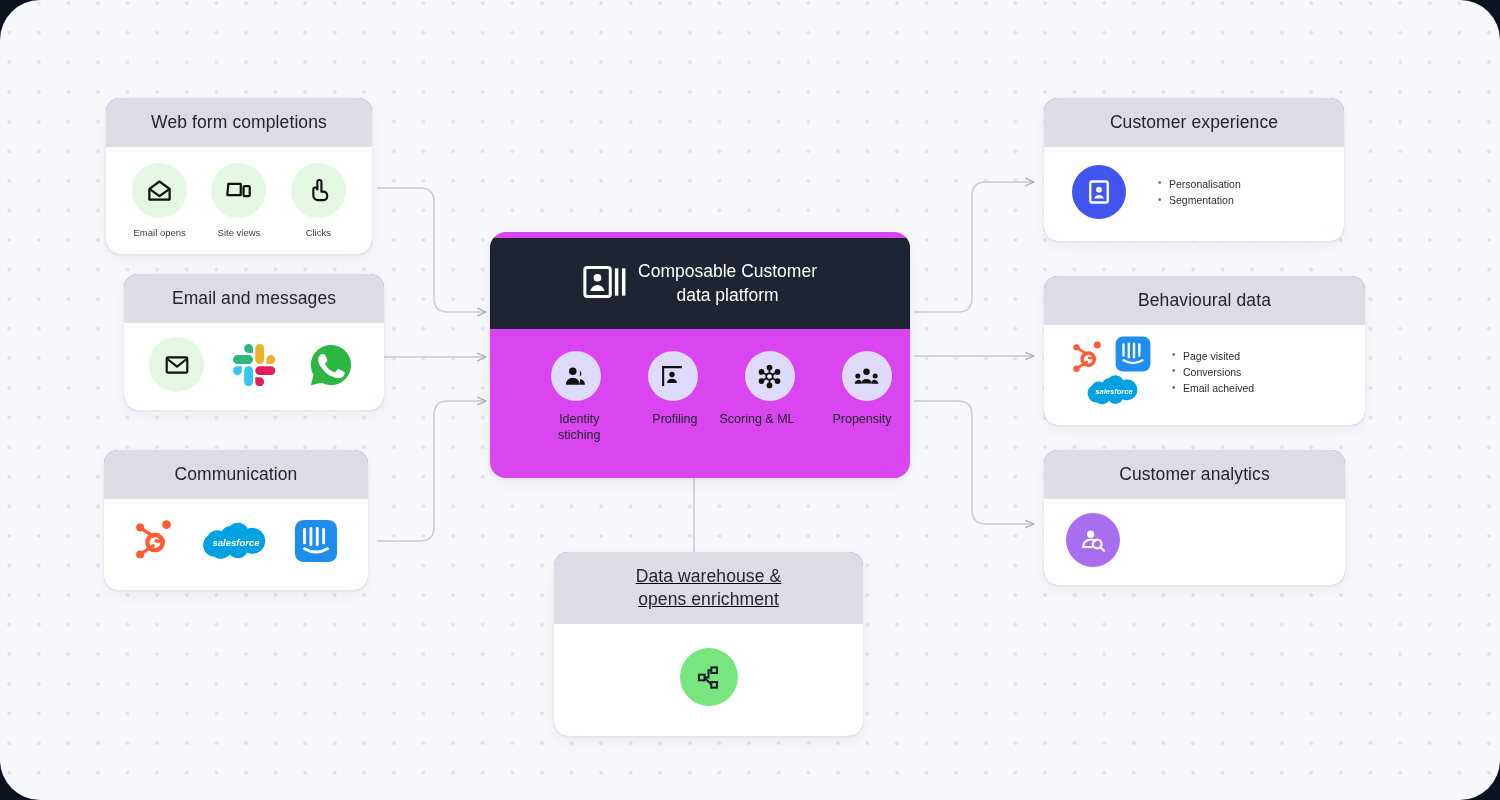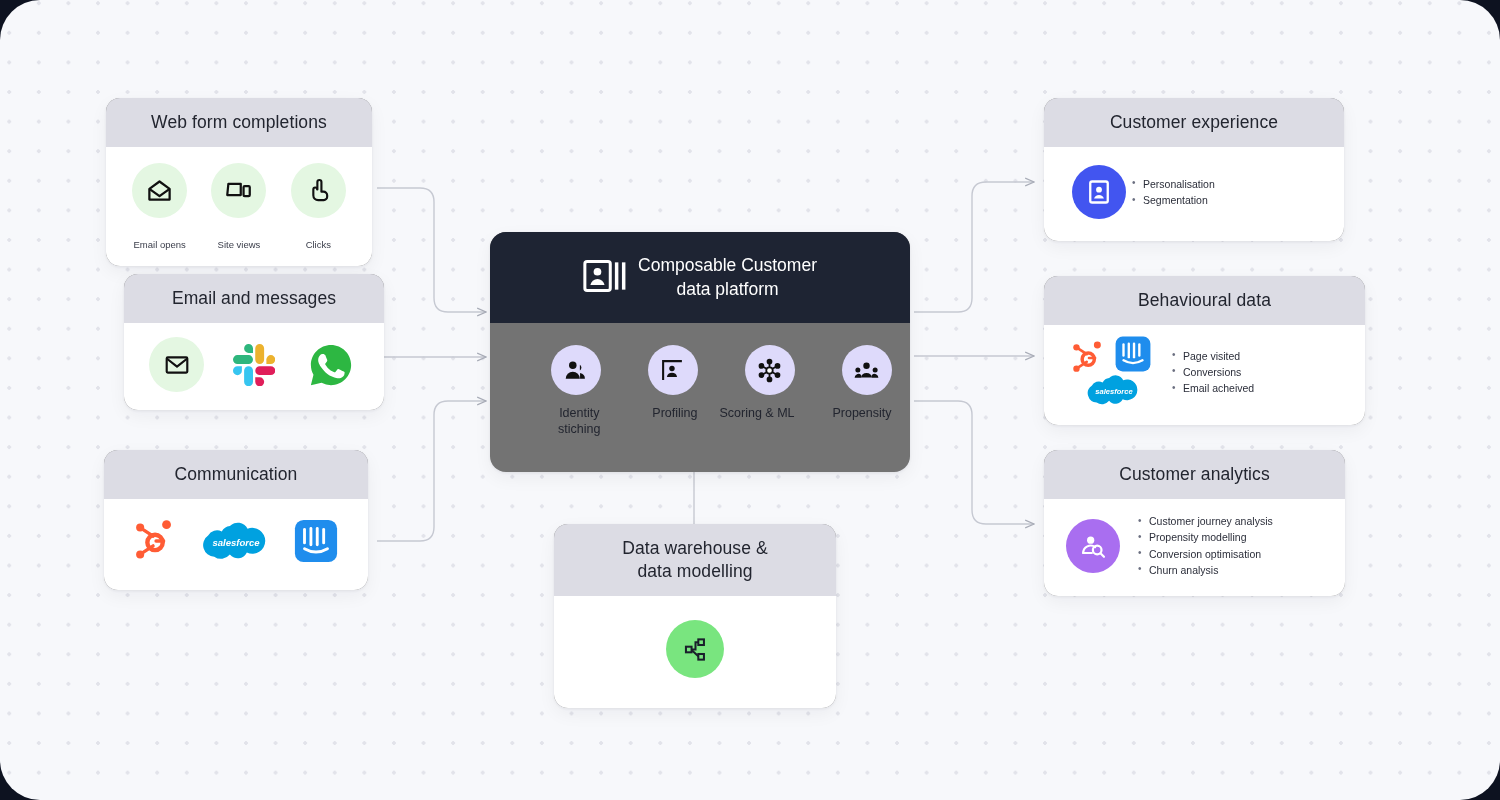--- a/index.html
+++ b/index.html
@@ -20,21 +20,21 @@
     position: absolute; inset: 0;
     background-image: radial-gradient(circle, #e2e3ea 1.6px, transparent 1.7px);
     background-size: 29.6px 29.6px;
     background-position: 24px 18px;
   }
   #wires { position: absolute; inset: 0; width: 1500px; height: 800px; }
 
   
   .card {
     position: absolute;
-    background: #737373;
+    background: #d946ef;
     border-radius: 14px;
     box-shadow: 0 1px 3px rgba(22,26,45,.07), 0 6px 18px rgba(22,26,45,.05);
     overflow: hidden;
   }
   .card-head {
     background: #dcdce4;
     color: #22252f;
     text-align: center;
     font-size: 17.5px;
     letter-spacing: .1px;
@@ -48,30 +48,31 @@
     display: flex; align-items: flex-start; justify-content: space-around;
     padding: 16px 14px 16px;
   }
   .tile { display: flex; flex-direction: column; align-items: center; width: 76px; }
   .disc {
     width: 55px; height: 55px; border-radius: 50%;
     display: flex; align-items: center; justify-content: center;
   }
   .disc.green { background: #e4f7e2; }
   .tile-label {
-    margin-top: 21px; font-size: 9.5px; color: #3a3d4a; white-space: nowrap;
+    margin-top: 9px; font-size: 9.5px; color: #3a3d4a; white-space: nowrap;
   }
   .plainlogo { width: 55px; height: 55px; display:flex; align-items:center; justify-content:center; }
 
   
   #platform { left: 490px; top: 232px; width: 420px; border-radius: 16px; }
   .plat-head {
     background: #1e2433; color: #fff;
     display: flex; align-items: center; justify-content: center; gap: 11px;
     padding: 22px 32px;
+    margin-top: 6px;
   }
   .plat-title { font-size: 17.5px; line-height: 1.35; text-align: center; }
   .plat-body {
     display: flex; justify-content: space-around; align-items: flex-start;
     padding: 22px 16px 34px;
   }
   .ptile { display: flex; flex-direction: column; align-items: flex-end; width: 92px; }
   .disc.lav { background: #dedafb; width: 50px; height: 50px; }
   .ptile-label {
     margin-top: 11px; font-size: 12.5px; color: #22252f; text-align: center; line-height: 1.25;
@@ -90,21 +91,21 @@
     font-size: 10.5px; color: #2b2e3a; line-height: 1.55;
     position: relative; padding-left: 11px; white-space: nowrap;
   }
   .bullets li::before {
     content: "•"; position: absolute; left: 0; top: -0.5px; color: #6b6f80; font-size: 10px;
   }
   .logo-cluster { position: relative; width: 92px; height: 74px; flex: 0 0 92px; }
   .logo-cluster > div { position: absolute; }
 
   
-  #warehouse { left: 554px; top: 524px; width: 282px; }
+  #warehouse { left: 554px; top: 552px; width: 309px; text-decoration: underline; }
   .wh-body { display: flex; align-items: center; justify-content: center; padding: 24px 0 30px; }
   .disc.wh { background: #79e57f; width: 58px; height: 58px; }
 </style>
 </head>
 <body>
 
 <div id="stage">
   <div id="dots"></div>
 
   <svg id="wires" viewBox="0 0 1500 800">
@@ -308,38 +309,38 @@
               <path d="M23.4 19 a3.6 3.6 0 0 0-6.2-2.6 v2.6z"></path>
           </svg>
         </div>
         <div class="ptile-label">Propensity</div>
       </div>
     </div>
   </div>
 
   <div class="card" id="warehouse">
     <div class="card-head">
-      <span>Data warehouse &amp;</span><br><span>data modelling</span>
+      <span>Data warehouse &amp;</span><br><span>opens enrichment</span>
     </div>
     <div class="card-body wh-body">
       <div class="disc wh">
         <svg width="27" height="27" viewBox="0 0 24 24" fill="none" stroke="#1a1f2b" stroke-width="1.8">
           <rect x="14.5" y="3" width="5" height="5"></rect>
           <rect x="3.5" y="9.5" width="5" height="5"></rect>
           <rect x="14.5" y="16" width="5" height="5"></rect>
           <path d="M8.5 12 H12 V5.5 H14.5"></path>
             <path d="M8.5 12.4 L14.5 18"></path>
         </svg>
       </div>
     </div>
   </div>
 
   <div class="card" style="left:1044px; top:98px; width:300px;">
     <div class="card-head">Customer experience</div>
-    <div class="card-body out-body" style="padding:18px 16px 22px 28px; gap:6px;">
+    <div class="card-body out-body" style="padding:18px 16px 22px 28px; gap:32px;">
       <div class="bigdisc blue">
         <svg width="28" height="28" viewBox="0 0 24 24" fill="none" stroke="#fff" stroke-width="2">
           <rect x="4.5" y="3" width="15" height="18" rx="1.6"></rect>
           <circle cx="12" cy="10" r="2.5" fill="#fff" stroke="none"></circle>
           <path d="M7.8 17.6 a4.4 4.4 0 0 1 8.4 0 z" fill="#fff" stroke="none"></path>
         </svg>
       </div>
       <ul class="bullets">
         <li>Personalisation</li>
         <li>Segmentation</li>
@@ -396,22 +397,16 @@
     <div class="card-body out-body" style="padding:14px 14px 18px 22px; gap:18px;">
       <div class="bigdisc purple">
         <svg width="28" height="28" viewBox="0 0 24 24" fill="none" stroke="#fff" stroke-width="1.9">
           <circle cx="10" cy="7" r="3.1" fill="#fff" stroke="none"></circle>
           <path d="M3.6 18 a6.4 6.4 0 0 1 10.2-5.1" stroke-linecap="round"></path>
           <path d="M3.6 18 H11" stroke-linecap="round"></path>
           <circle cx="15.6" cy="15.4" r="3.7"></circle>
           <path d="M18.4 18.2 L21.4 21.2" stroke-linecap="round"></path>
         </svg>
       </div>
-      <ul class="bullets">
-        <li>Customer journey analysis</li>
-        <li>Propensity modelling</li>
-        <li>Conversion optimisation</li>
-        <li>Churn analysis</li>
-      </ul>
     </div>
   </div>
 
 </div>
 
 </body></html>

